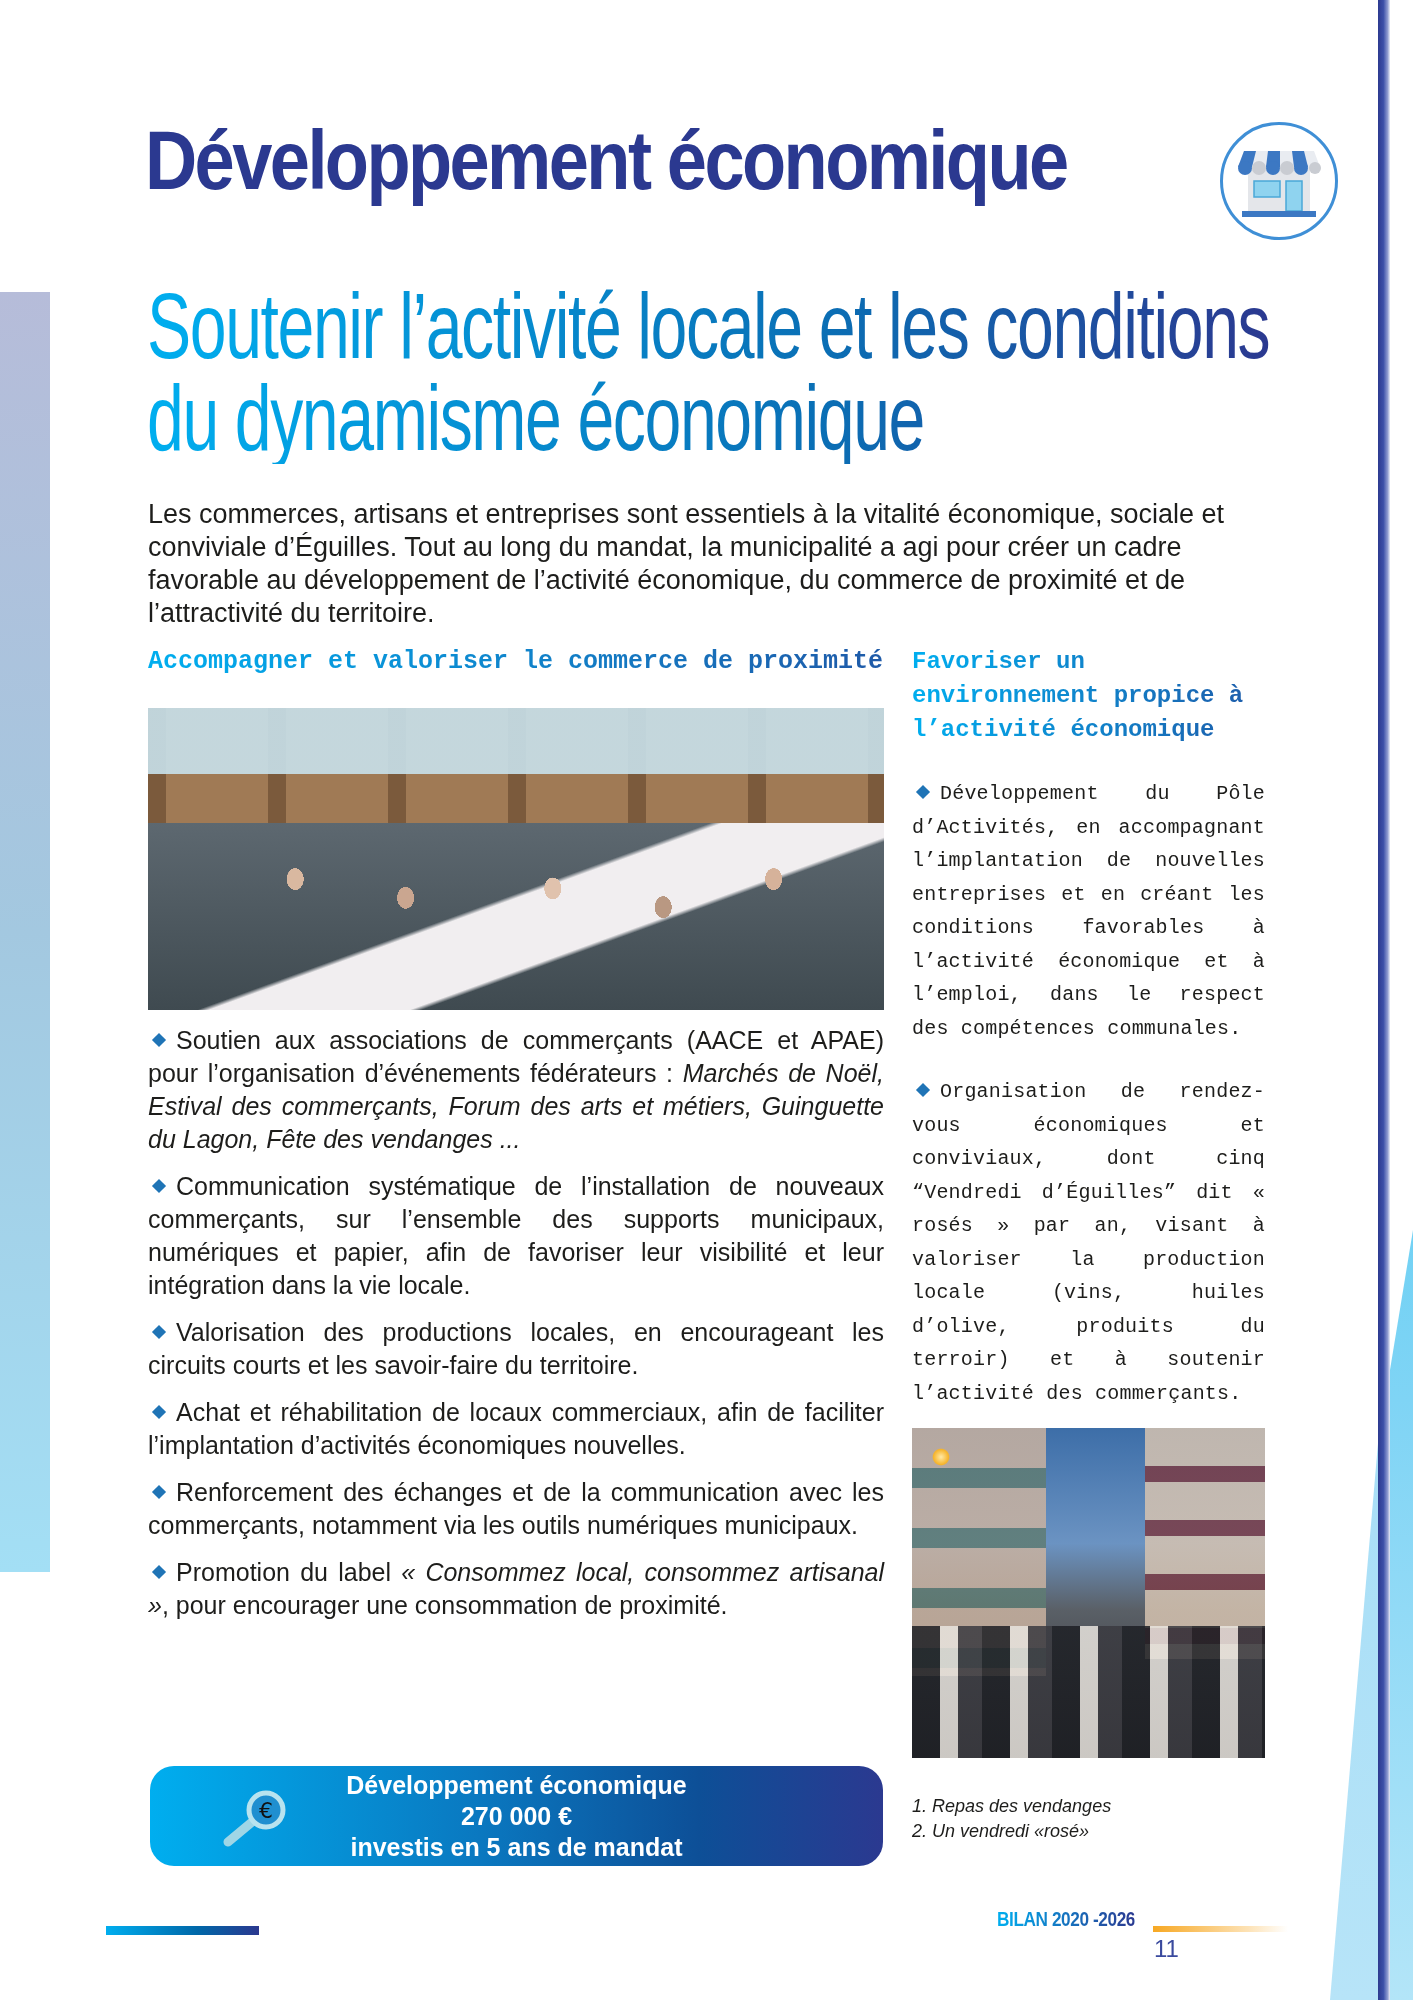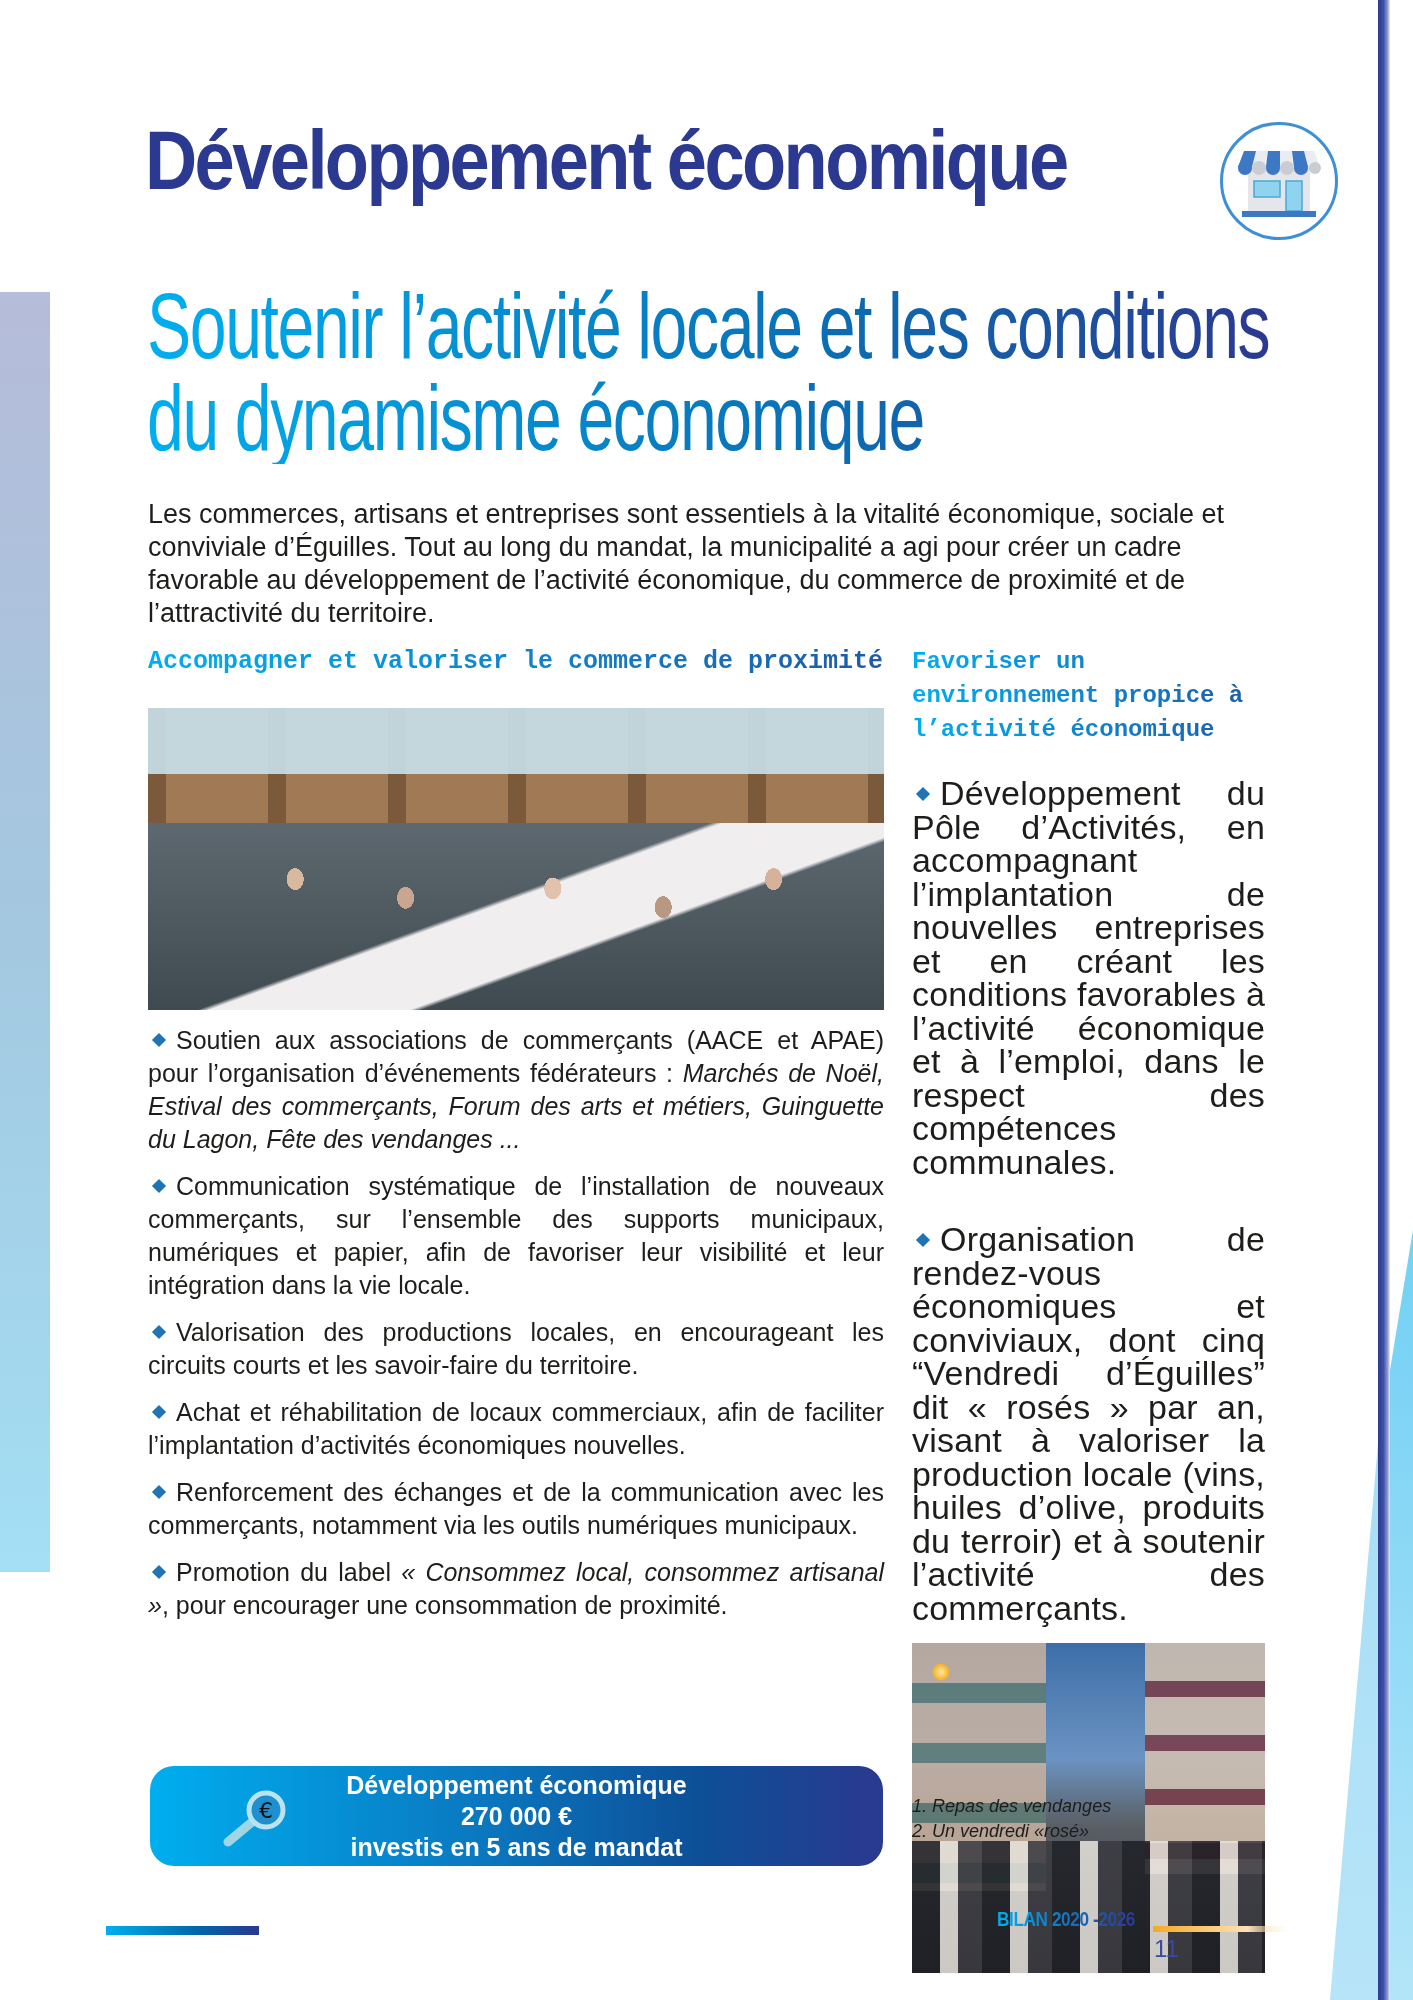--- a/index.html
+++ b/index.html
@@ -66,21 +66,21 @@
     background: repeating-linear-gradient(to bottom, #d6c3b0 0 38px, #7a3b45 38px 54px); opacity: 0.85; }
   .photo-2 .lamp { position: absolute; left: 20px; top: 20px; width: 18px; height: 18px; border-radius: 50%;
     background: radial-gradient(circle, #ffe9a6, #f6b42b 60%, transparent 70%); }
   .photo-2 .crowd { position: absolute; left: 0; right: 0; bottom: 0; height: 40%;
     background: repeating-linear-gradient(90deg, #1d1f24 0 28px, #e8e4de 28px 46px, #3a3a40 46px 70px); opacity: 0.85; }
 
   .bullet { margin-top: 14px; font-size: 25px; line-height: 33px; text-align: justify; }
   .bullet + .bullet { }
   .diamond { display: inline-block; width: 10px; height: 10px; background: #1f74b6; transform: rotate(45deg);
     margin: 0 12px 4px 6px; vertical-align: middle; }
-  .col-right .bullet { font-size: 34px; line-height: 33.5px; letter-spacing: 0.2px; }
+  .col-right .bullet { font-size: 20px; line-height: 33.5px; letter-spacing: 0.2px; font-family: Liberation Mono, monospace; }
   .col-right .h-section { font-size: 24px; line-height: 34px; }
   .it { font-style: italic; }
 
   .h-left-2 { margin-top: 18px; }
 
   .stat-box { position: absolute; left: 150px; top: 1766px; width: 733px; height: 100px; border-radius: 24px;
     background: linear-gradient(to right, #00aeef 0%, #0a78c0 45%, #0d4f97 75%, #2b3990 100%);
     color: #fff; text-align: center; }
   .stat-box .lines { position: absolute; left: 0; right: 0; top: 4px; font-weight: 700; font-size: 25px; line-height: 31px; }
   .mag { position: absolute; left: 70px; top: 22px; width: 70px; height: 60px; }
@@ -157,21 +157,21 @@
   <p class="bullet">
     <span class="diamond"></span><span>Promotion du label </span><span class="it">« Consommez local, consommez artisanal »</span><span>, pour encourager une consommation de proximité.</span>
   </p>
 </div>
 
 <div class="col-right">
   <h2 class="h-section">Favoriser un environnement propice à l’activité économique</h2>
   <p class="bullet" style="margin-top:30px">
     <span class="diamond"></span><span>Développement du Pôle d’Activités, en accompagnant l’implantation de nouvelles entreprises et en créant les conditions favorables à l’activité économique et à l’emploi, dans le respect des compétences communales.</span>
   </p>
-  <p class="bullet" style="margin-top:44px">
+  <p class="bullet" style="margin-top:30px">
     <span class="diamond"></span><span>Organisation de rendez-vous économiques et conviviaux, dont cinq “Vendredi d’Éguilles” dit « rosés » par an, visant à valoriser la production locale (vins, huiles d’olive, produits du terroir) et à soutenir l’activité des commerçants.</span>
   </p>
   <div class="photo photo-2">
     <div class="bldg-l"></div>
     <div class="bldg-r"></div>
     <div class="lamp"></div>
     <div class="crowd"></div>
   </div>
 </div>
 

